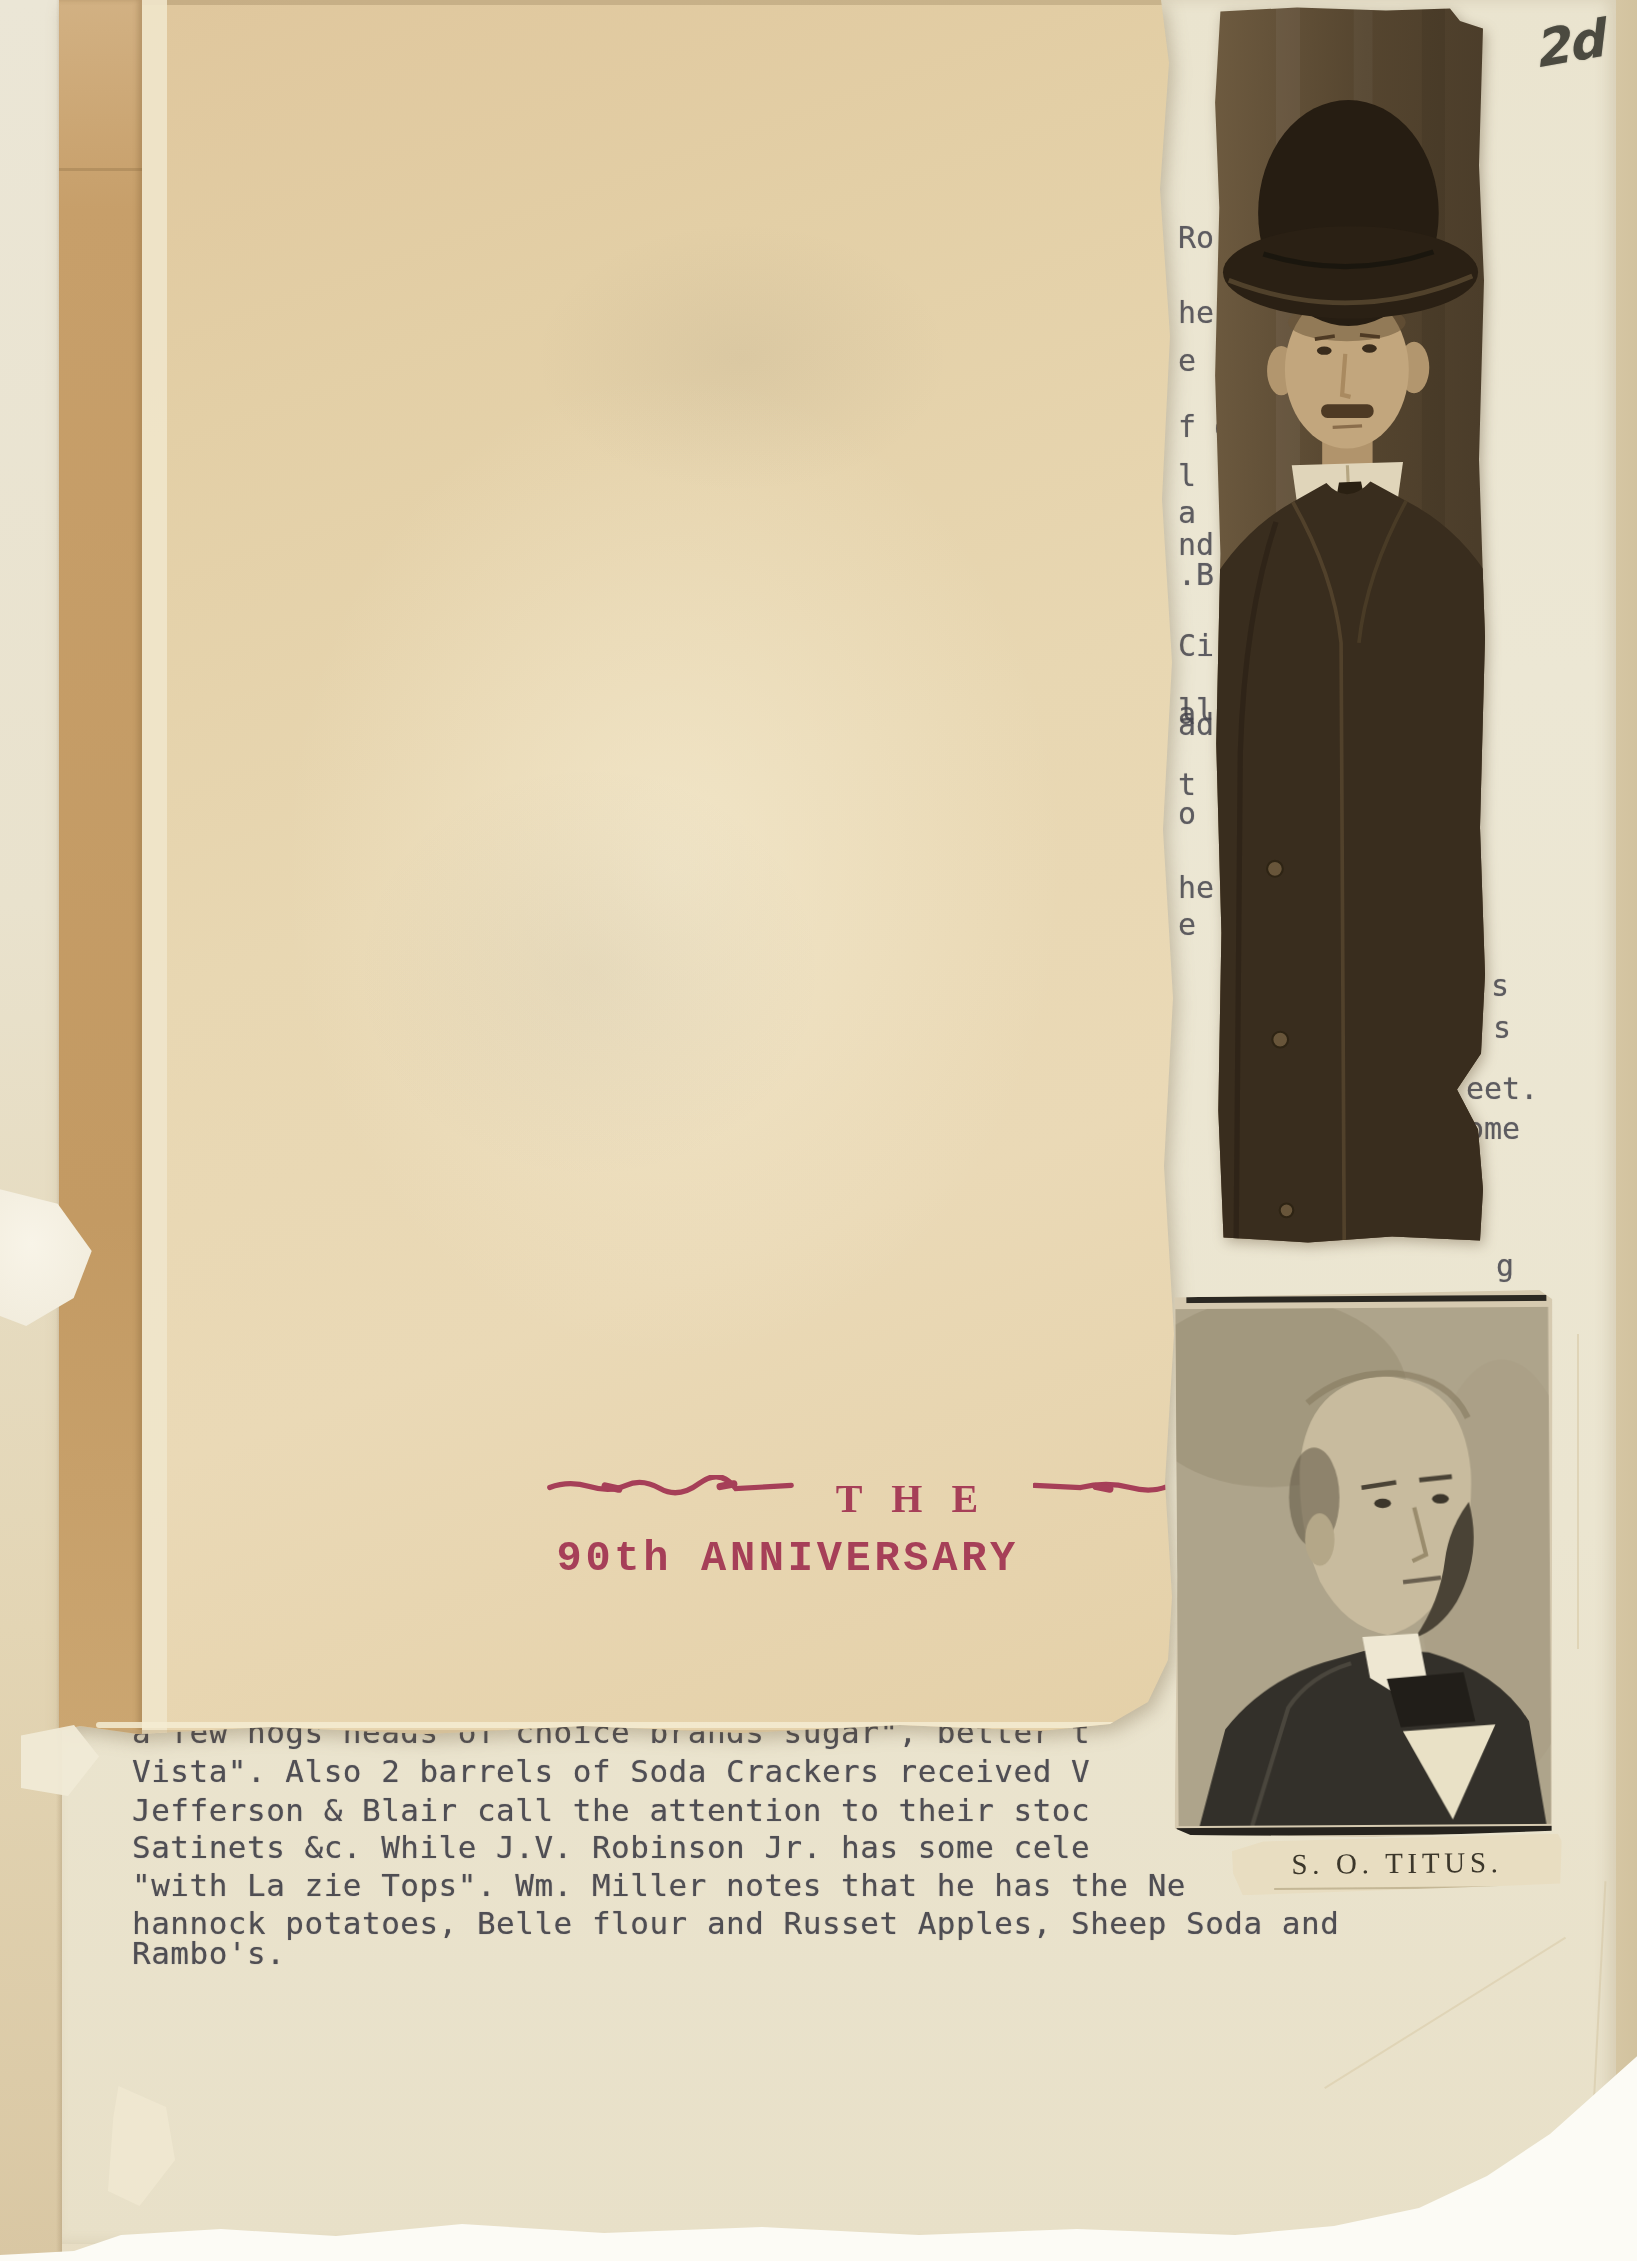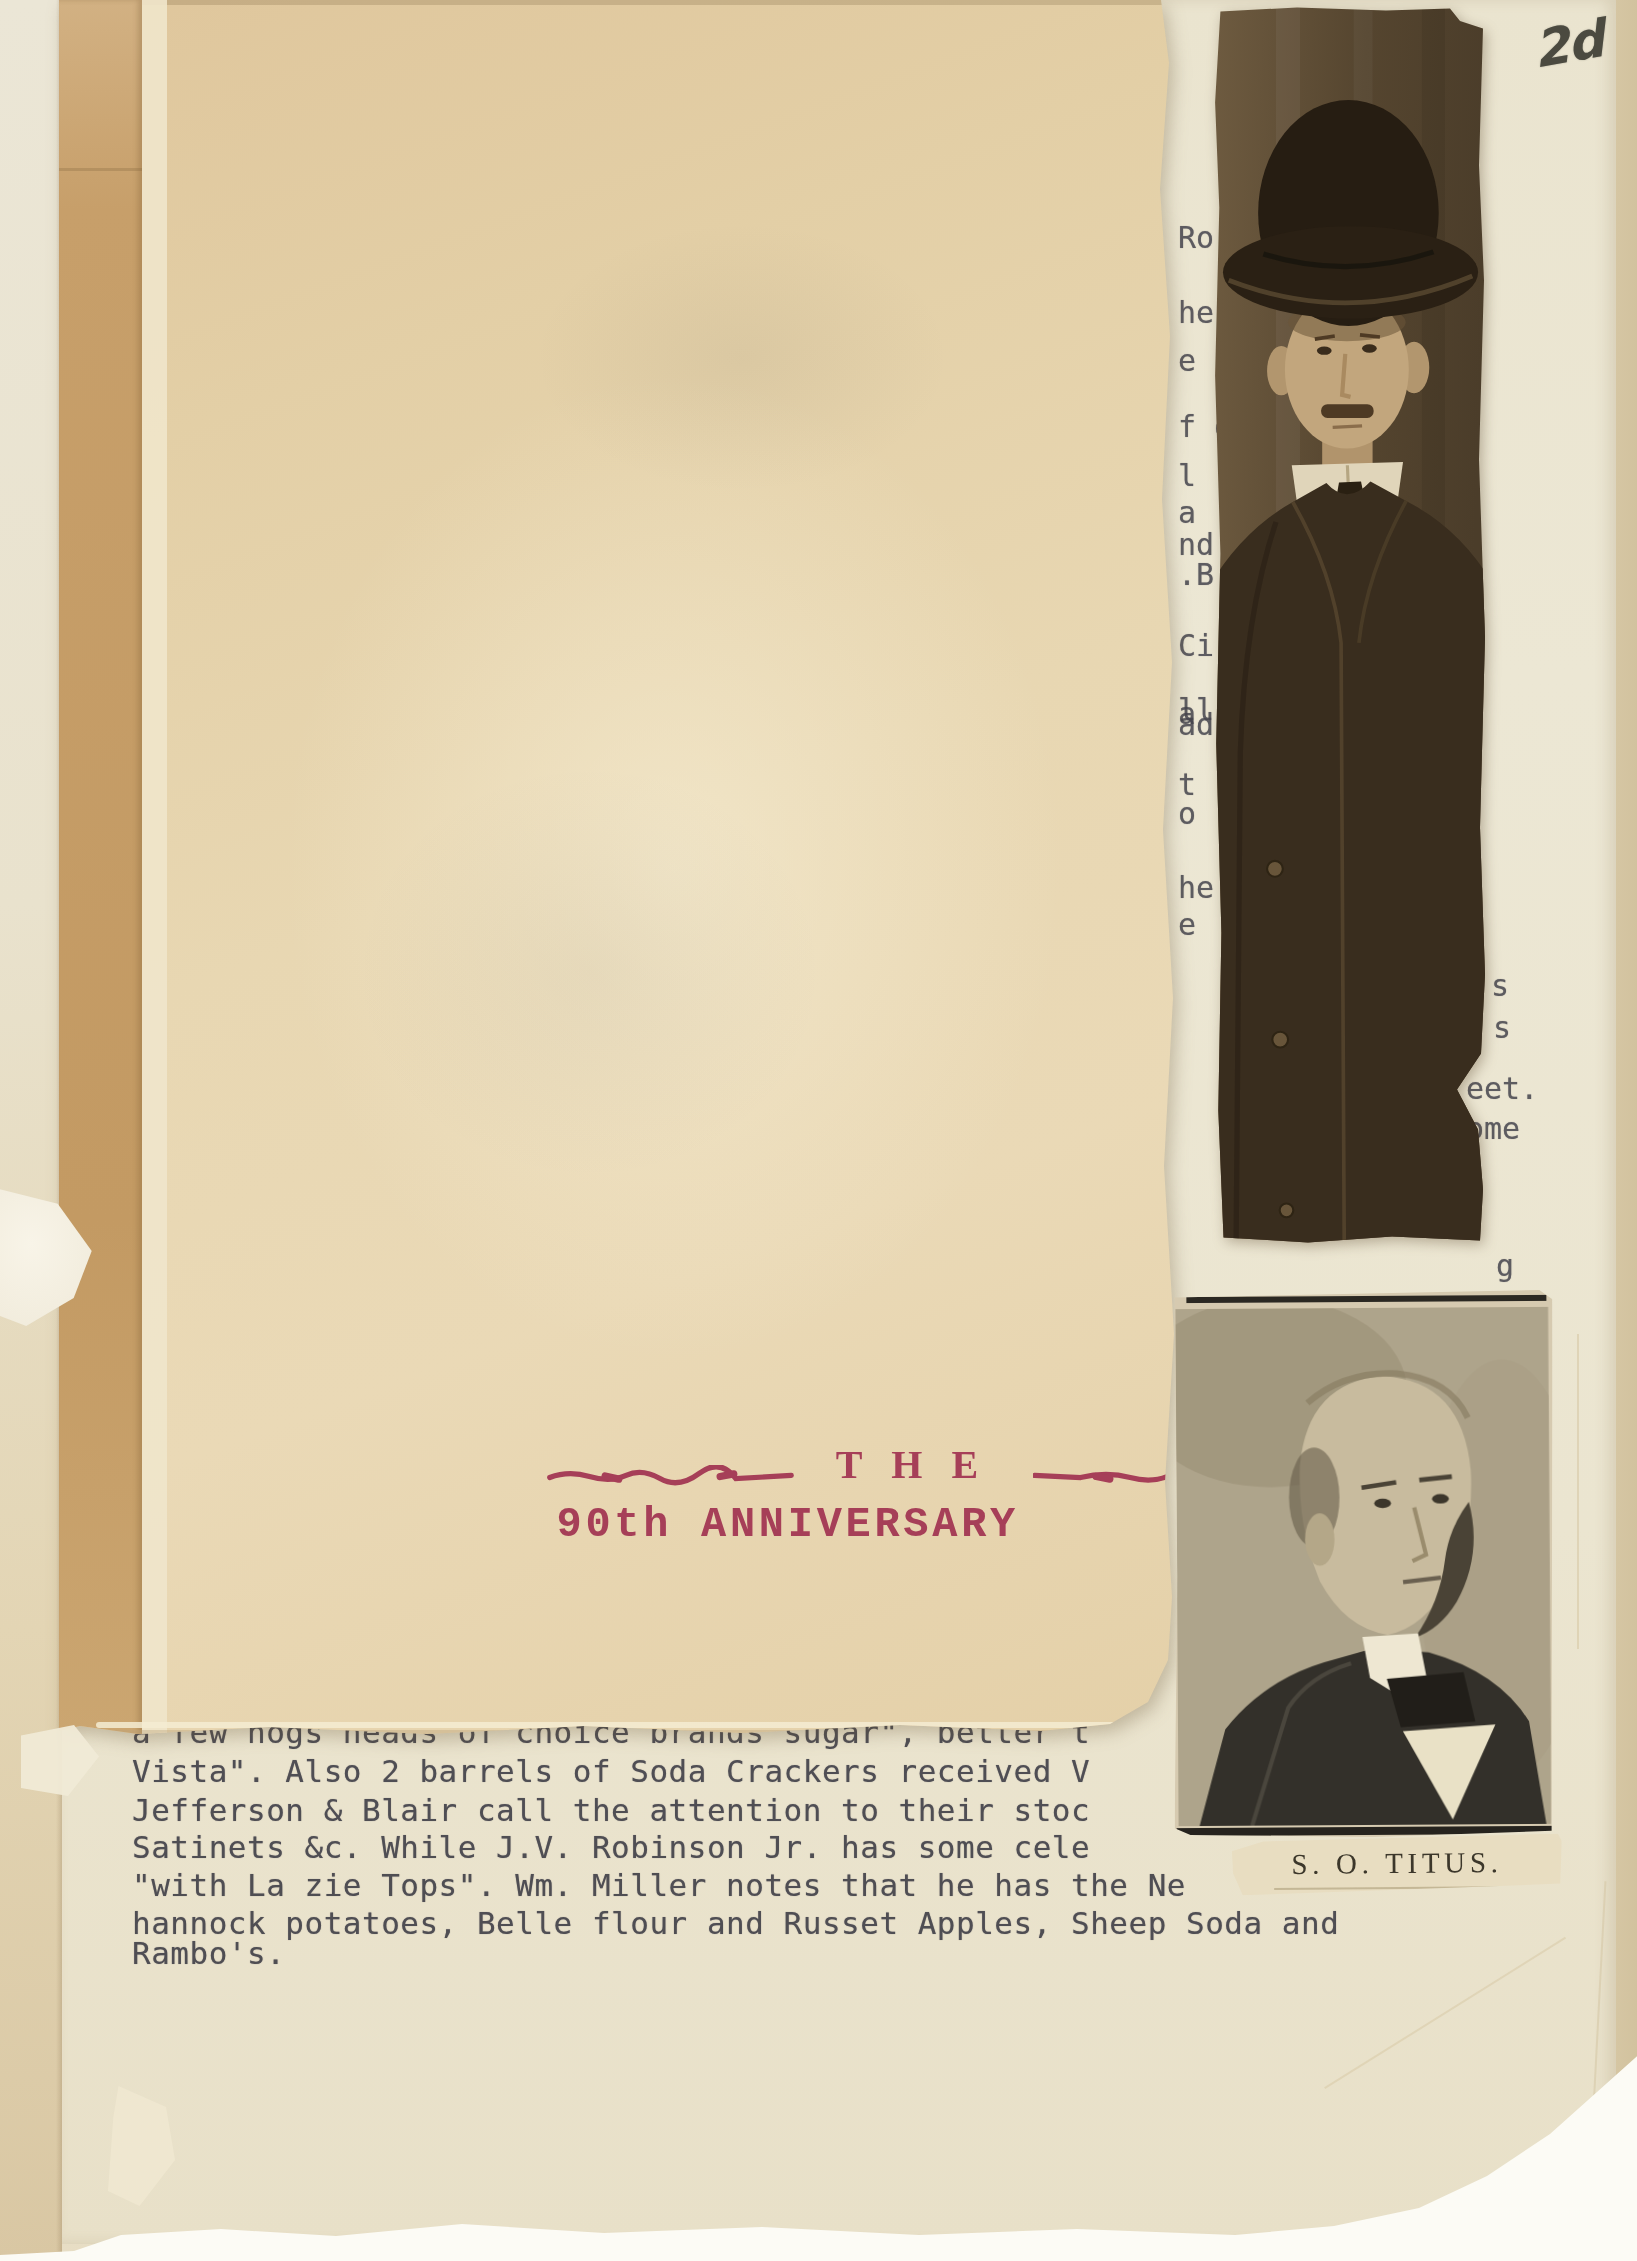--- a/index.html
+++ b/index.html
@@ -72,21 +72,21 @@
   .cover-tape-seam{position:absolute;left:0;top:168px;width:83px;height:3.2px;background:rgba(120,90,50,.25);}
   .cover-sliver{position:absolute;left:83px;top:0;width:25px;height:100%;background:#efe6cb;opacity:.9;}
   .cover-smudge1{position:absolute;left:473px;top:221px;width:420px;height:273px;border-radius:50%;
     background:radial-gradient(ellipse,rgba(90,85,75,.07),rgba(90,85,75,0) 70%);}
   .cover-smudge2{position:absolute;left:294px;top:762px;width:473px;height:420px;border-radius:50%;
     background:radial-gradient(ellipse,rgba(90,85,75,.06),rgba(90,85,75,0) 70%);}
   .cover-bottom-hl{position:absolute;left:37px;right:47px;bottom:15.8px;height:6.3px;background:#f4ecd2;border-radius:3.2px;opacity:.85;}
   .cover-bottom-sh{position:absolute;left:31.5px;right:42px;bottom:9.5px;height:4.7px;background:#bca27a;border-radius:2.6px;opacity:.4;}
   
   .title-block{position:absolute;left:488px;top:1441px;width:730px;z-index:5;}
-  .title-row1{display:flex;align-items:flex-end;justify-content:space-between;}
+  .title-row1{display:flex;align-items:flex-start;justify-content:space-between;margin-top:34px;}
   .title-the{
     font-family:"Liberation Serif",serif;font-weight:700;font-size:40px;letter-spacing:29px;
     color:#a63f58;padding-left:15.8px;
   }
   .flourish{flex:0 0 auto;}
   .title-row2{
     margin-top:12.6px;padding-left:9.5px;
     font-family:Liberation Mono, monospace;font-weight:700;font-size:42px;letter-spacing:3.7px;
     color:#a63f58;
   }

